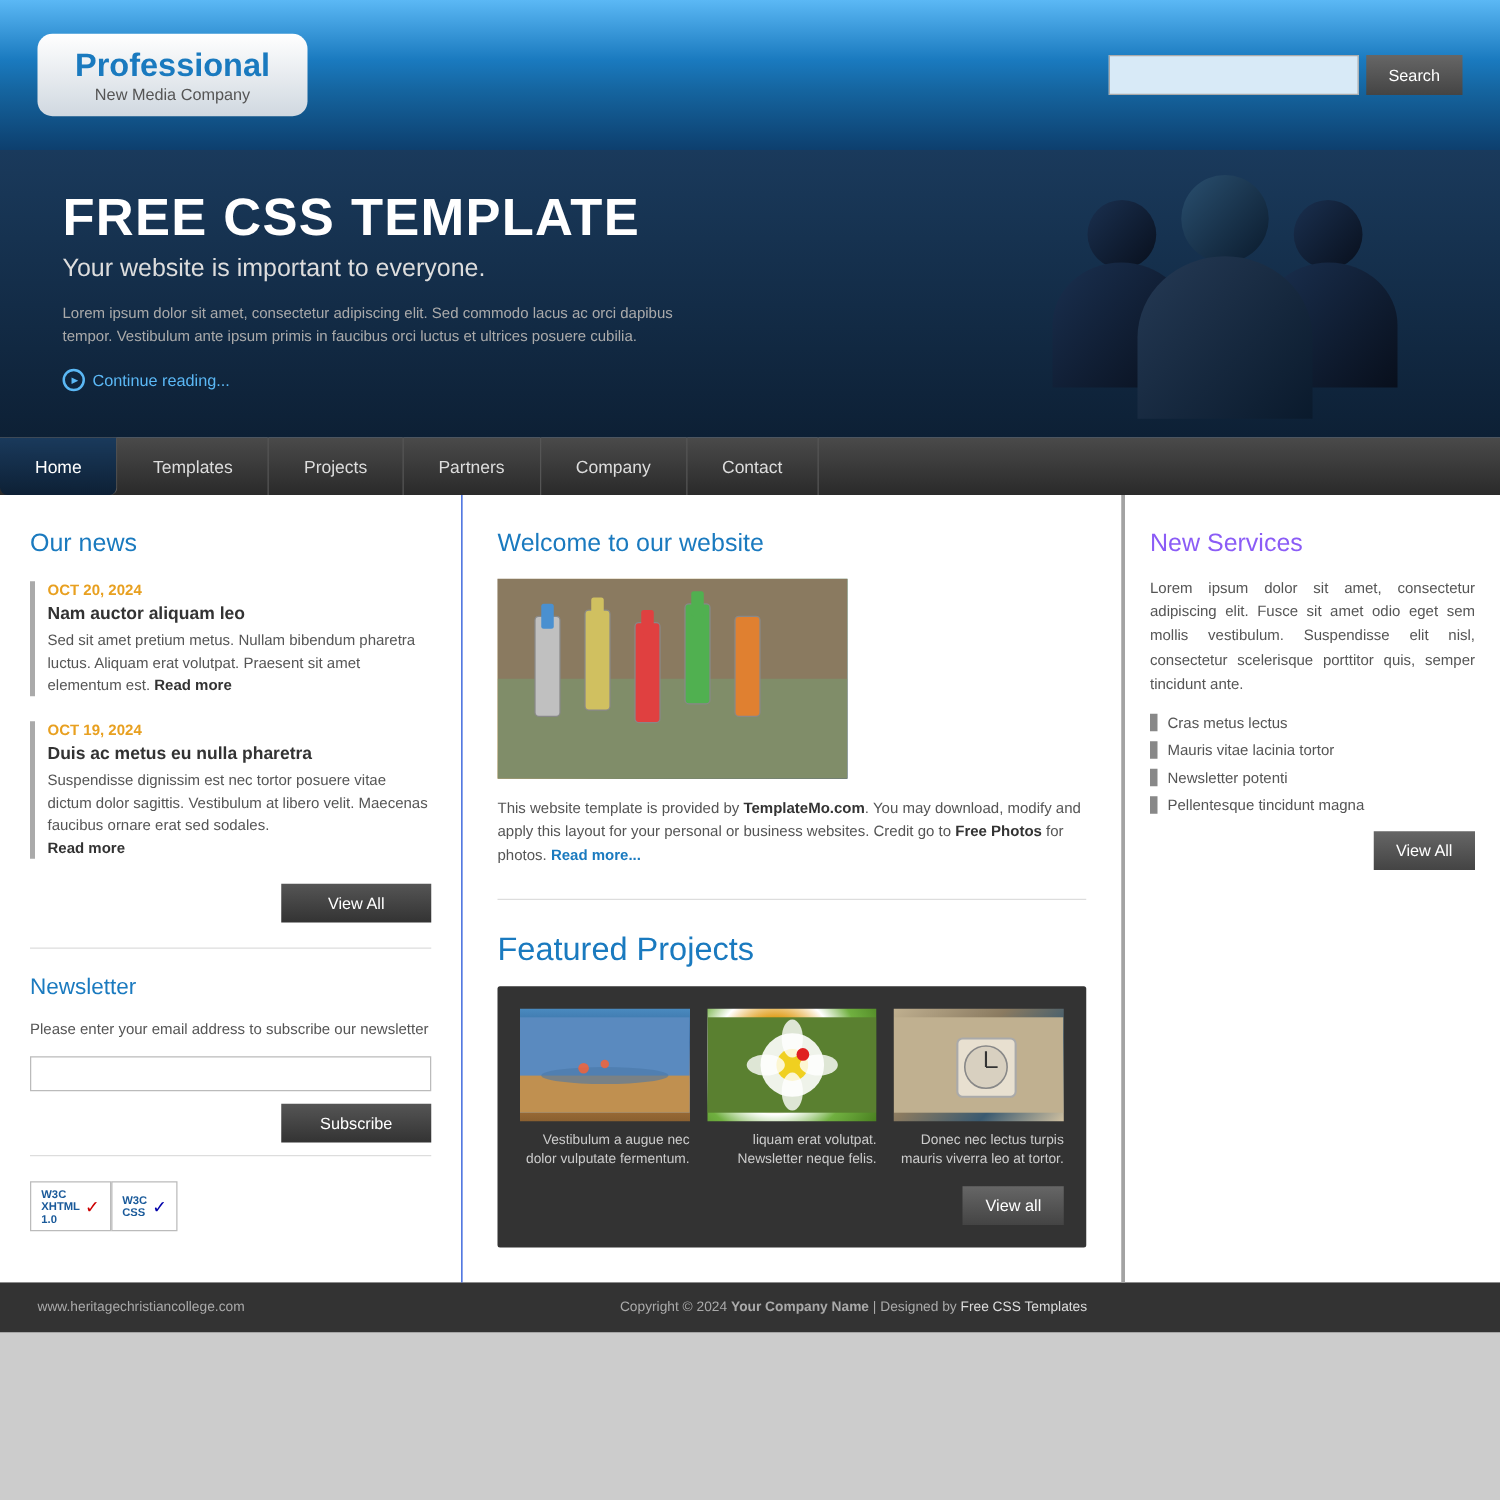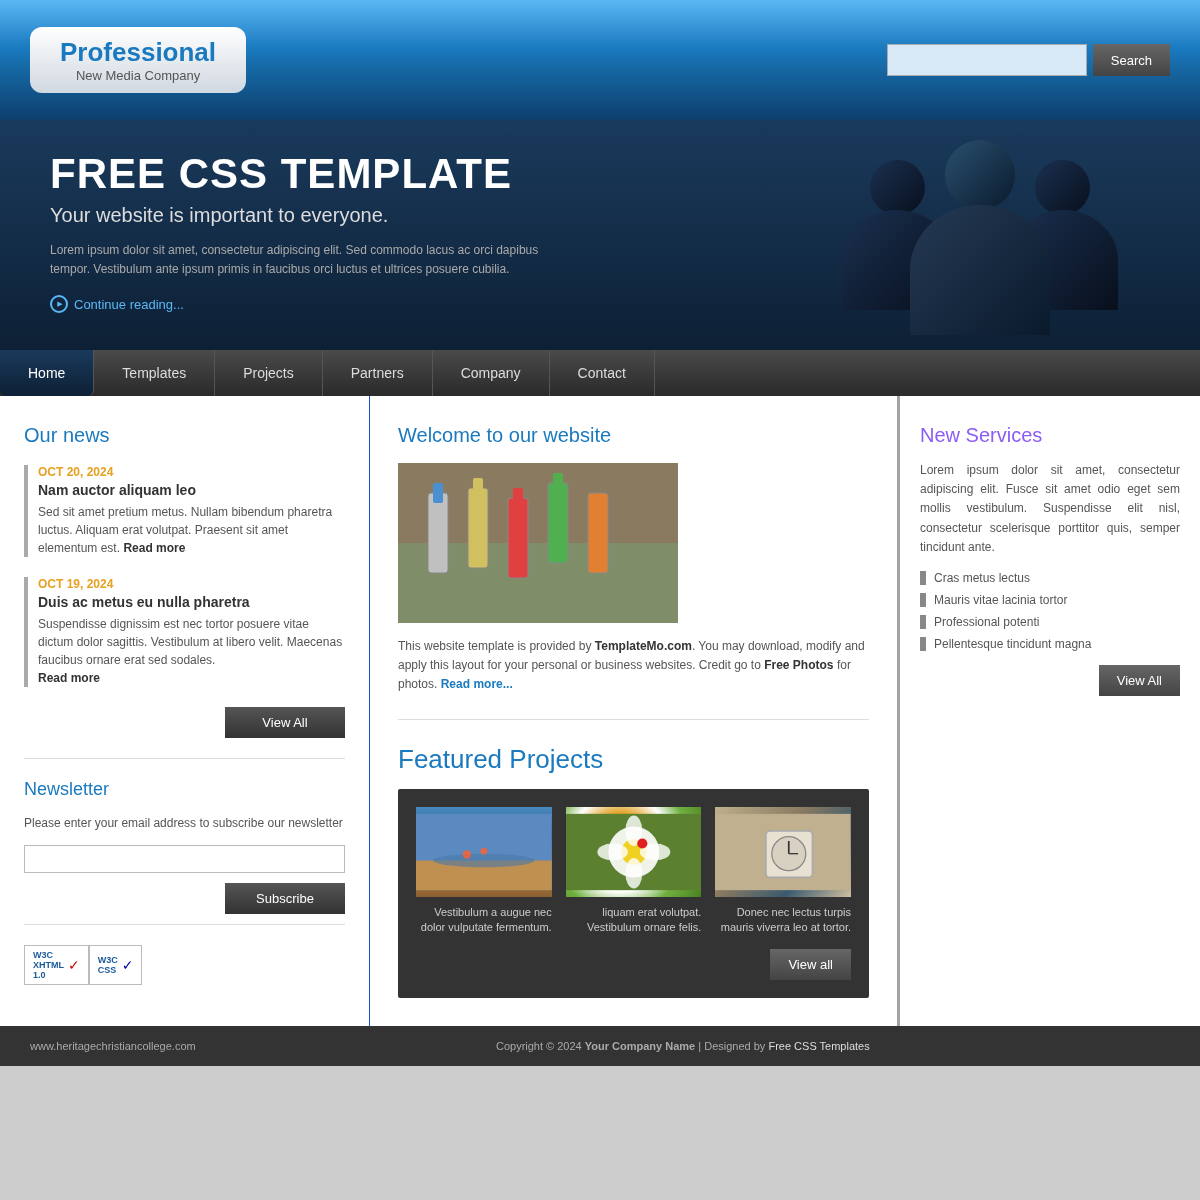--- a/index.html
+++ b/index.html
@@ -562,21 +562,21 @@
               <rect width="160" height="90" fill="#5a8030"></rect>
               <circle cx="80" cy="45" r="30" fill="#fff" opacity="0.9"></circle>
               <circle cx="80" cy="45" r="15" fill="#f0d020"></circle>
               <ellipse cx="80" cy="20" rx="10" ry="18" fill="#fff" opacity="0.8"></ellipse>
               <ellipse cx="80" cy="70" rx="10" ry="18" fill="#fff" opacity="0.8"></ellipse>
               <ellipse cx="55" cy="45" rx="18" ry="10" fill="#fff" opacity="0.8"></ellipse>
               <ellipse cx="105" cy="45" rx="18" ry="10" fill="#fff" opacity="0.8"></ellipse>
               <circle cx="90" cy="35" r="6" fill="#e02020"></circle>
             </svg>
           </div>
-          <div class="project-caption">liquam erat volutpat. Vestibulum ornare felis.</div>
+          <div class="project-caption">liquam erat volutpat. Newsletter neque felis.</div>
         </div>
         <div class="project-item">
           <div class="project-thumb project-thumb-clock">
             <svg width="100%" height="90" viewBox="0 0 160 90" xmlns="http://www.w3.org/2000/svg">
               <rect width="160" height="90" fill="#c0b090"></rect>
               <rect x="60" y="20" width="55" height="55" rx="5" fill="#e8e0d0" stroke="#aaa" stroke-width="2"></rect>
               <circle cx="87" cy="47" r="20" fill="#d8d0c0" stroke="#888" stroke-width="1.5"></circle>
               <line x1="87" y1="47" x2="87" y2="32" stroke="#333" stroke-width="2"></line>
               <line x1="87" y1="47" x2="98" y2="47" stroke="#333" stroke-width="1.5"></line>
             </svg>
@@ -598,21 +598,21 @@
       <div class="service-item">
         <div class="service-bar"></div>
         <span>Cras metus lectus</span>
       </div>
       <div class="service-item">
         <div class="service-bar"></div>
         <span>Mauris vitae lacinia tortor</span>
       </div>
       <div class="service-item">
         <div class="service-bar"></div>
-        <span>Professional potenti</span>
+        <span>Newsletter potenti</span>
       </div>
       <div class="service-item">
         <div class="service-bar"></div>
         <span>Pellentesque tincidunt magna</span>
       </div>
     </div>
 
     <div class="services-view-all">
       <button class="services-view-all-btn">View All</button>
     </div>

